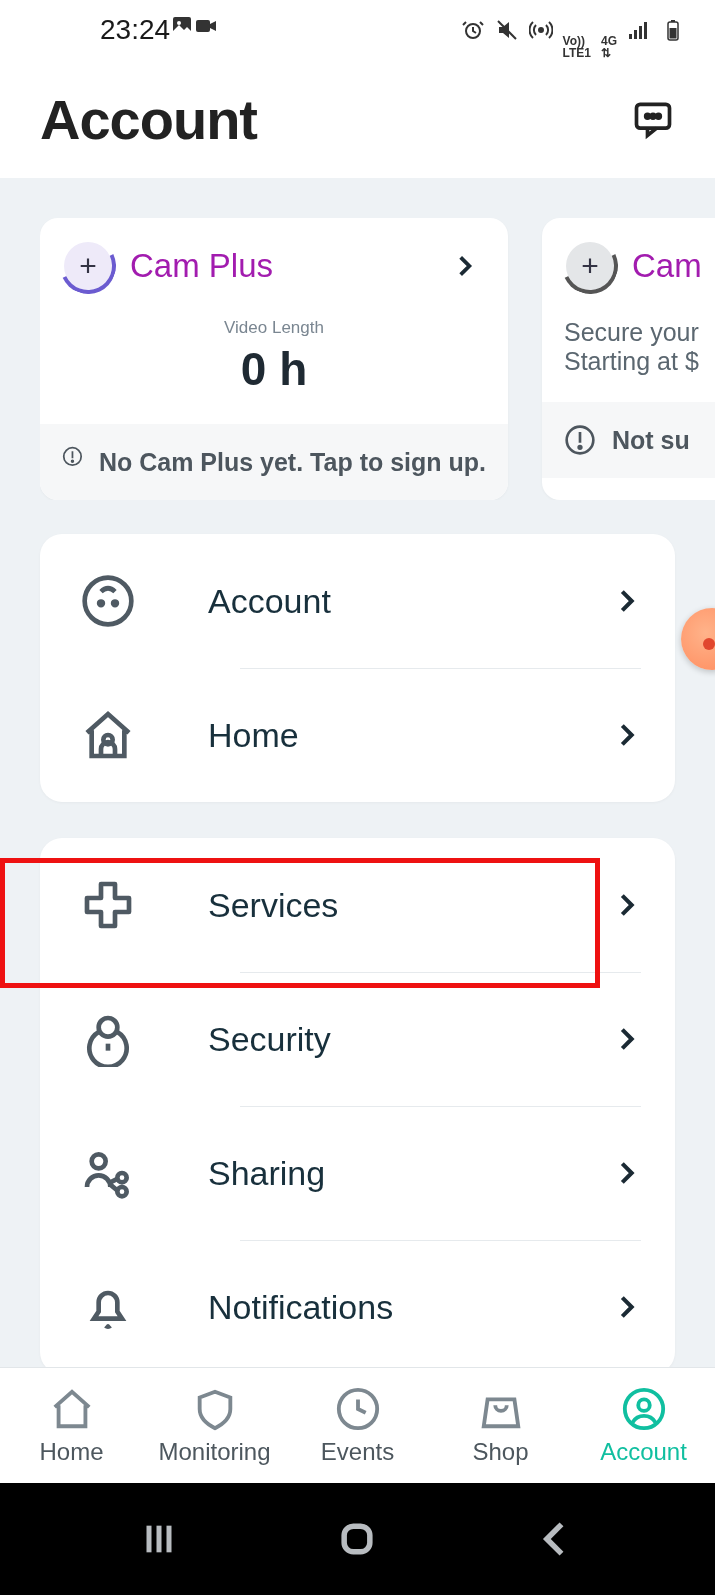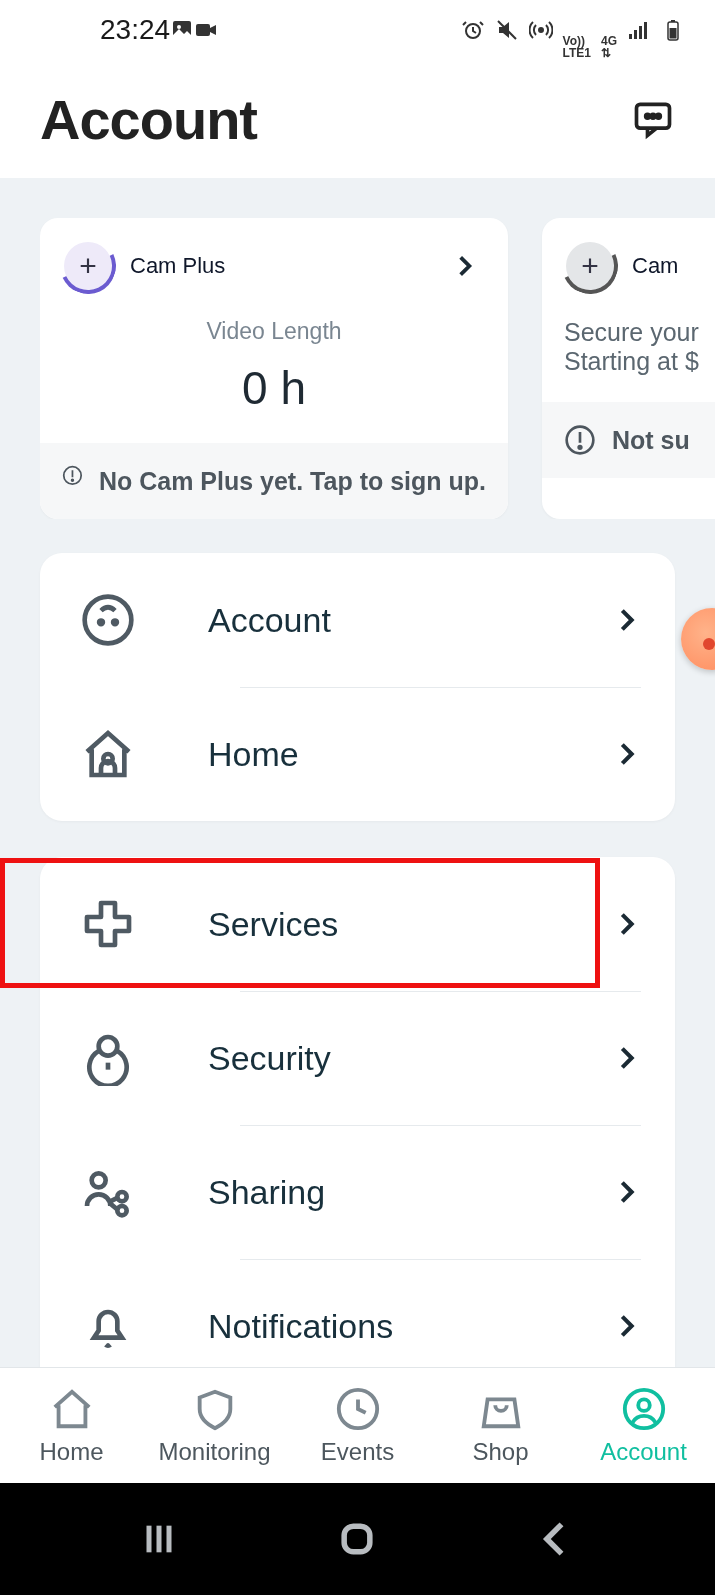--- a/index.html
+++ b/index.html
@@ -1,20 +1,20 @@
 <!DOCTYPE html>
 <html><head>
 <meta charset="utf-8">
 <style>
   * { box-sizing: border-box; margin: 0; padding: 0; }
   html, body { width: 715px; height: 1595px; font-family: -apple-system, BlinkMacSystemFont, 'Segoe UI', sans-serif; overflow: hidden; background: #fff; }
   
   
   .status-bar { height: 60px; display: flex; align-items: center; justify-content: space-between; padding: 0 30px 0 100px; background: #fff; }
-  .status-left { display: flex; align-items: center; }
+  .status-left { display: flex; align-items: flex-start; }
   .status-time { font-size: 28px; font-weight: 500; color: #1a1a1a; }
   .status-right { display: flex; align-items: center; gap: 10px; }
   .status-icon { width: 24px; height: 24px; display:inline-flex; align-items:center; justify-content:center; }
   .status-icon svg { width: 100%; height: 100%; }
   .status-text-icon { font-size: 12px; line-height: 1; font-weight:600; color:#333;margin-top:34px; }
 
   
   .header { height: 118px; display: flex; align-items: center; justify-content: space-between; padding: 0 40px; background: #fff; }
   .header-title { font-size: 56px; font-weight: 700; color: #222; letter-spacing:-1px; }
   .header-chat { width: 44px; height: 44px; display:flex; align-items:center; justify-content:center; }
@@ -26,25 +26,25 @@
   .promo-row { display: flex; gap: 34px; overflow-x: hidden; margin-bottom: 34px; }
   .promo-card { background: #fff; border-radius: 18px; width: 468px; flex: none; box-shadow: 0 1px 3px rgba(0,0,0,0.04); overflow:hidden; }
   .promo-card-head { display:flex; align-items:center; justify-content:space-between; padding: 24px 30px 10px 24px; }
   .promo-card-head-left { display:flex; align-items:center; gap:18px; }
   .promo-plus-badge { width:48px; height:48px; border-radius:50%; display:flex; align-items:center; justify-content:center; position:relative; }
   .promo-plus-badge.purple { background:#eeeaf9; }
   .promo-plus-badge.gray { background:#e4e6e8; }
   .promo-plus-badge .arc { position:absolute; inset:-4px; border:4px solid transparent; border-left-color:#6b5bd0; border-top-color:#6b5bd0; border-radius:50%; transform:rotate(200deg); }
   .promo-plus-badge.gray .arc { border-left-color:#555; border-top-color:#555; }
   .promo-plus-badge .plus { font-size:30px; color:#334; font-weight:300; }
-  .promo-title { font-size: 22px; color:#0f172a; font-weight:500; }
+  .promo-title { font-size: 33px; color:#a21caf; font-weight:500; }
   .promo-stats { display:flex; padding: 18px 0 28px 0; }
   .promo-stat { flex:1; text-align:center; }
-  .promo-stat-label { font-size:23px; color:#7a8691; margin-bottom:16px; }
-  .promo-stat-value { font-size:46px; font-weight:400; color:#1f2a33; }
+  .promo-stat-label { font-size:17px; color:#7a8691; margin-bottom:4px; }
+  .promo-stat-value { font-size:46px; font-weight:700; color:#1f2a33; }
   .promo-desc { padding: 18px 22px 26px; font-size:25px; color:#5b6770; }
   .promo-footer { background:#f6f7f8; padding: 22px 22px; display:flex; align-items:center; gap:16px; }
   .promo-footer-icon { width:32px; height:32px; }
   .promo-footer-text { font-size:25px; color:#4d565e; white-space:nowrap;font-weight:bold; }
   
   .promo-card.second { width: 300px; }
   .promo-card.second .promo-card-head { padding-right:0; }
 
   
   .list-card { background:#fff; border-radius:22px; margin-right:40px; margin-bottom:36px; box-shadow:0 1px 3px rgba(0,0,0,0.04); overflow:hidden; }

